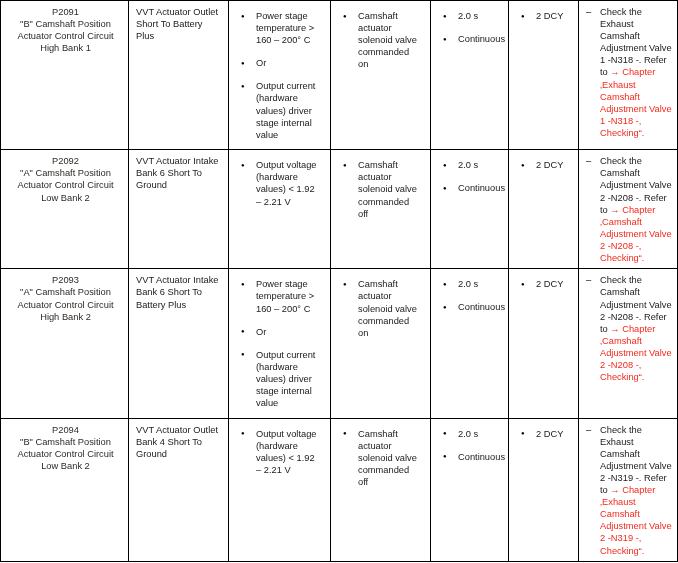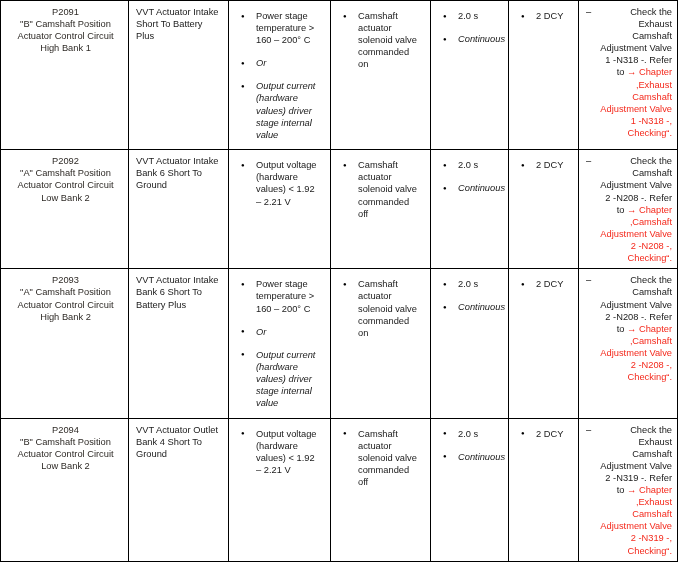--- a/index.html
+++ b/index.html
@@ -62,42 +62,40 @@
     padding: 0;
     list-style: none;
   }
   ul.b-list > li {
     position: relative;
     padding-left: 16px;
     margin: 0 0 0 0;
   }
   ul.b-list > li + li {
     margin-top: 11px;
-    font-style: italic;
   }
   ul.b-list > li::before {
     content: "\25CF";
     position: absolute;
     left: 1px;
     top: -0.5px;
     font-size: 6px;
     line-height: 13px;
     color: #000000;
   }
 
   
   ul.d-list {
     margin: 0;
     padding: 0;
     list-style: none;
   }
   ul.d-list > li {
     position: relative;
     padding-left: 14px;
-    text-align: right;
   }
   ul.d-list > li::before {
     content: "\2013";
     position: absolute;
     left: 0px;
     top: 0px;
     font-size: 9.3px;
     line-height: 12.1px;
     color: #000000;
   }
@@ -127,21 +125,21 @@
       <col class="c-heal">
       <col class="c-action">
   </colgroup>
   <tbody>
 
     <tr>
       <td class="cell-code">
         <span class="code-id">P2091</span>
         <span class="code-desc">"B" Camshaft Position Actuator Control Circuit High Bank 1</span>
       </td>
-      <td class="cell-plain">VVT Actuator Intake Short To Battery Plus</td>
+      <td class="cell-plain">VVT Actuator Outlet Short To Battery Plus</td>
       <td class="cell-plain rule-light">
         <ul class="b-list">
           <li>Power stage temperature &gt; 160 – 200° C</li>
           <li>Or</li>
           <li>Output current (hardware values) driver stage internal value</li>
         </ul>
       </td>
       <td class="cell-plain rule-light">
         <ul class="b-list">
           <li>Camshaft actuator solenoid valve commanded on</li>

